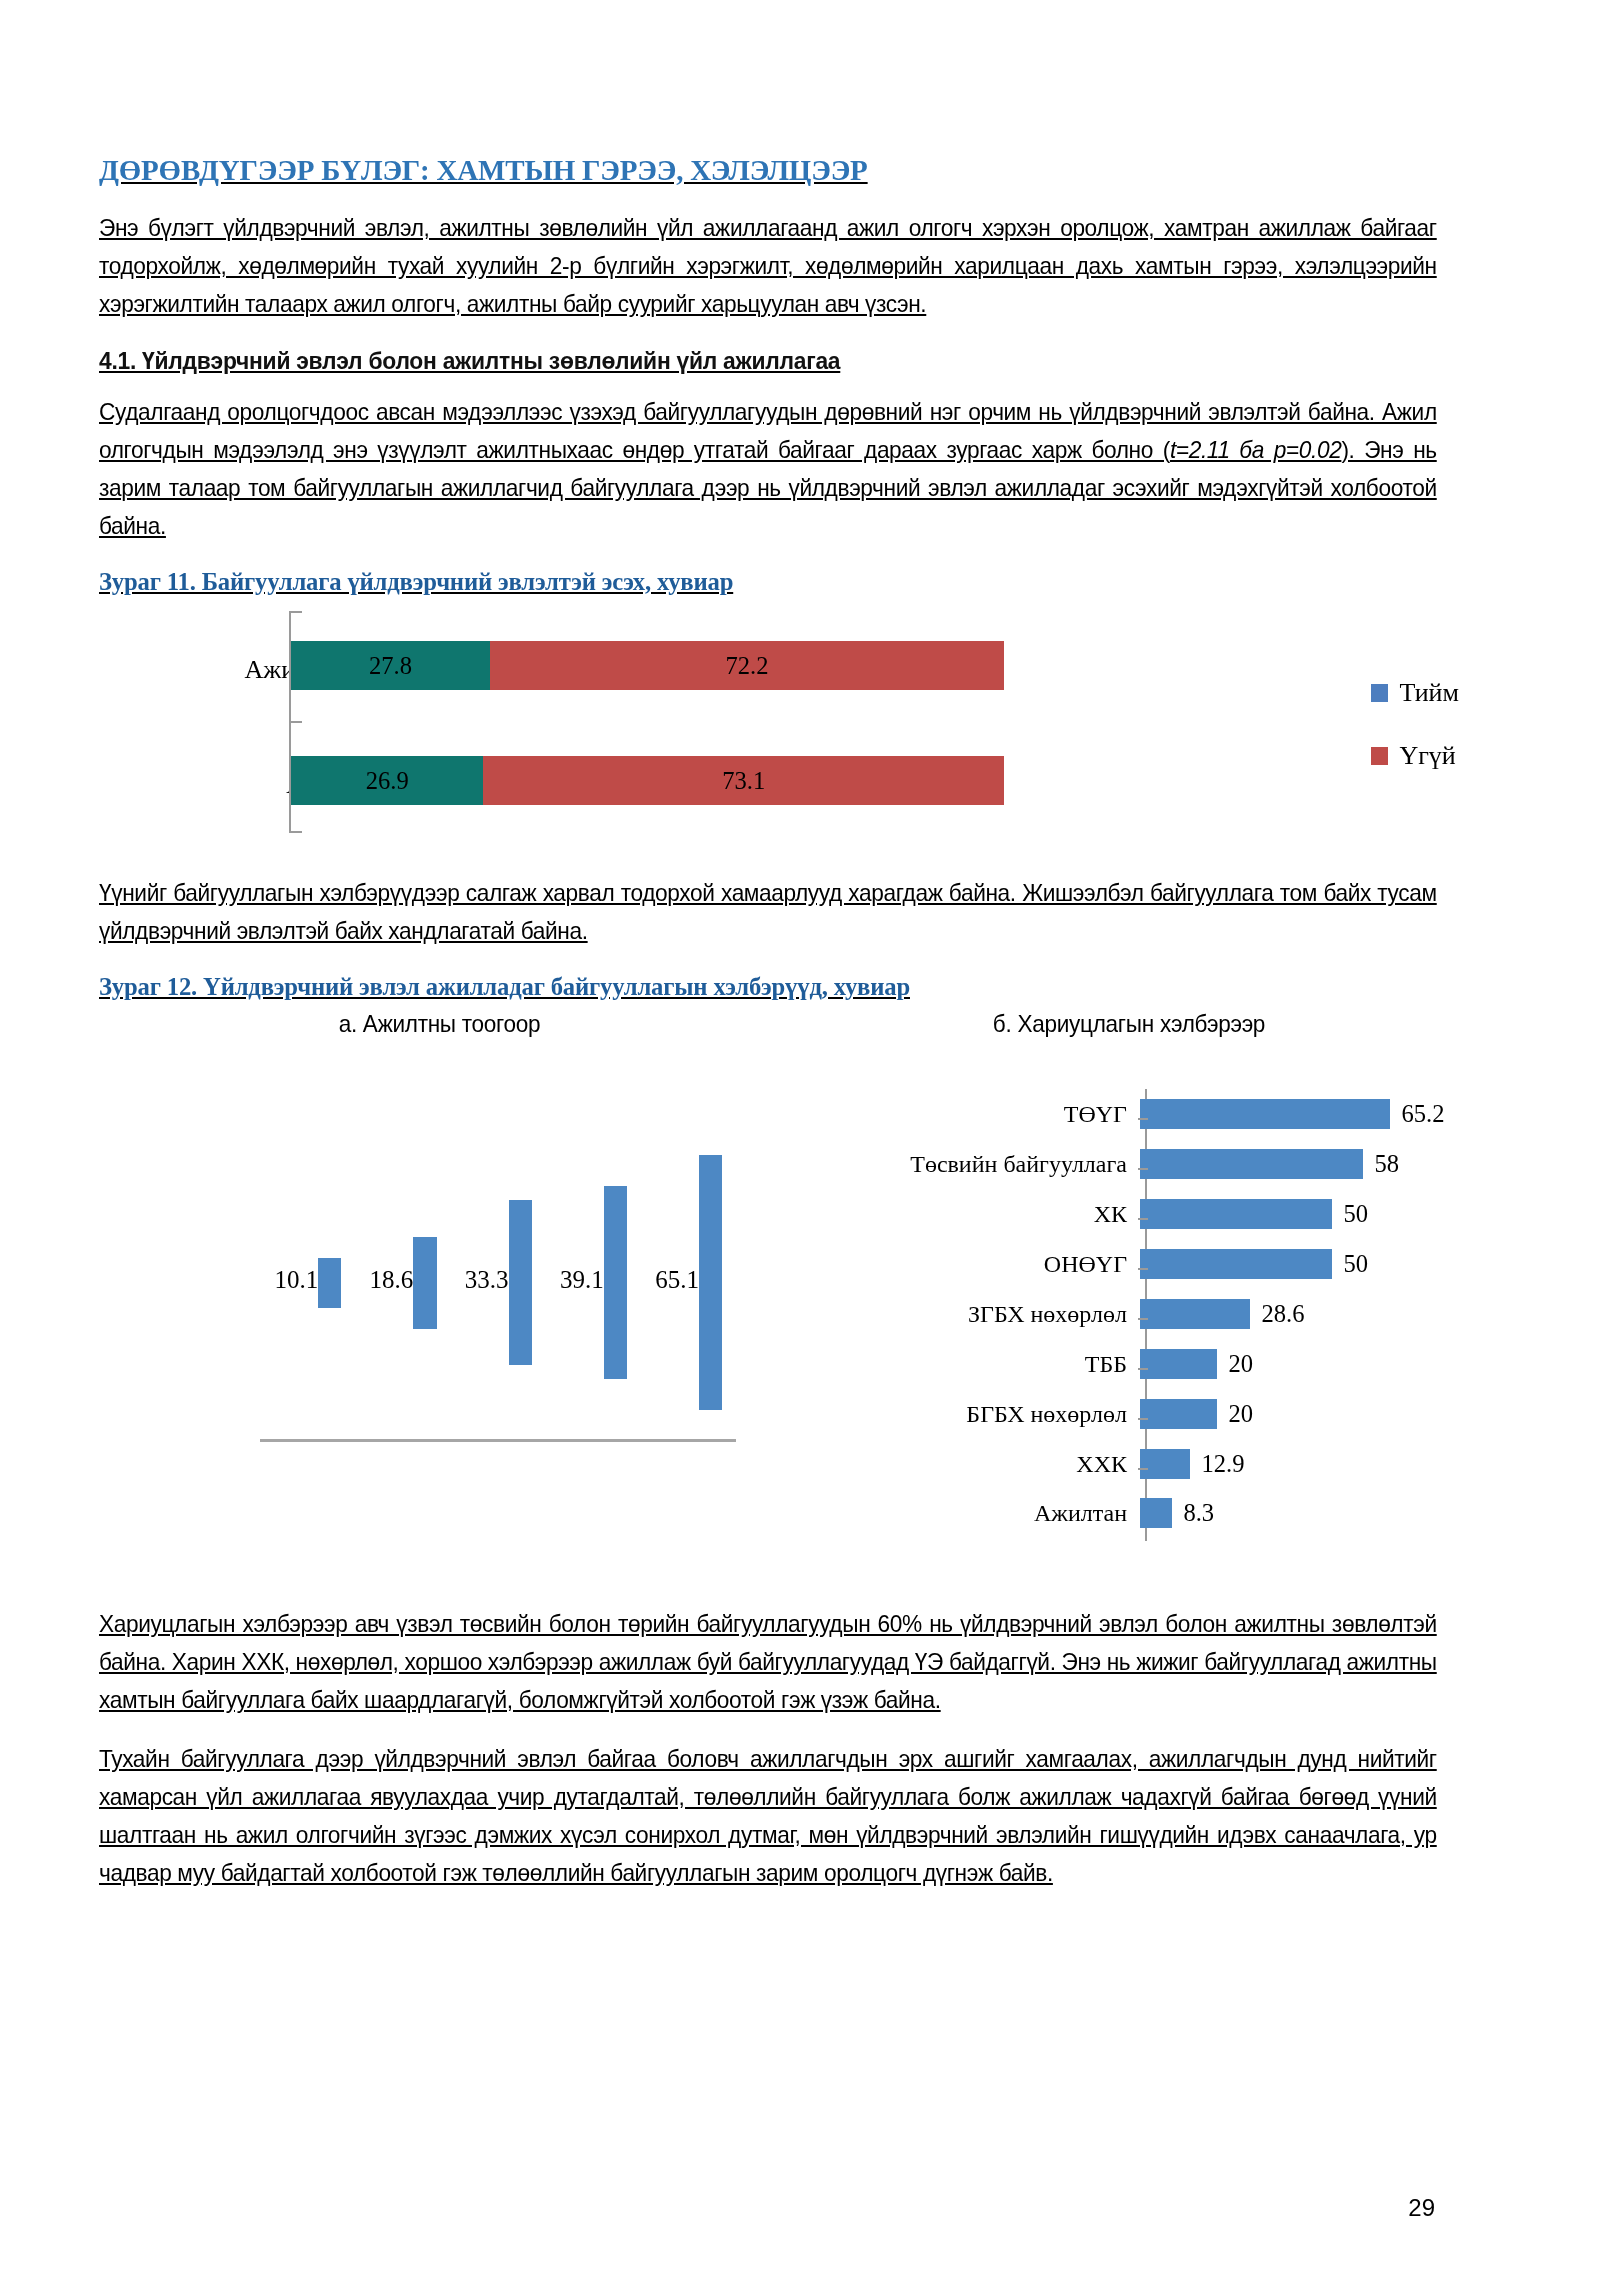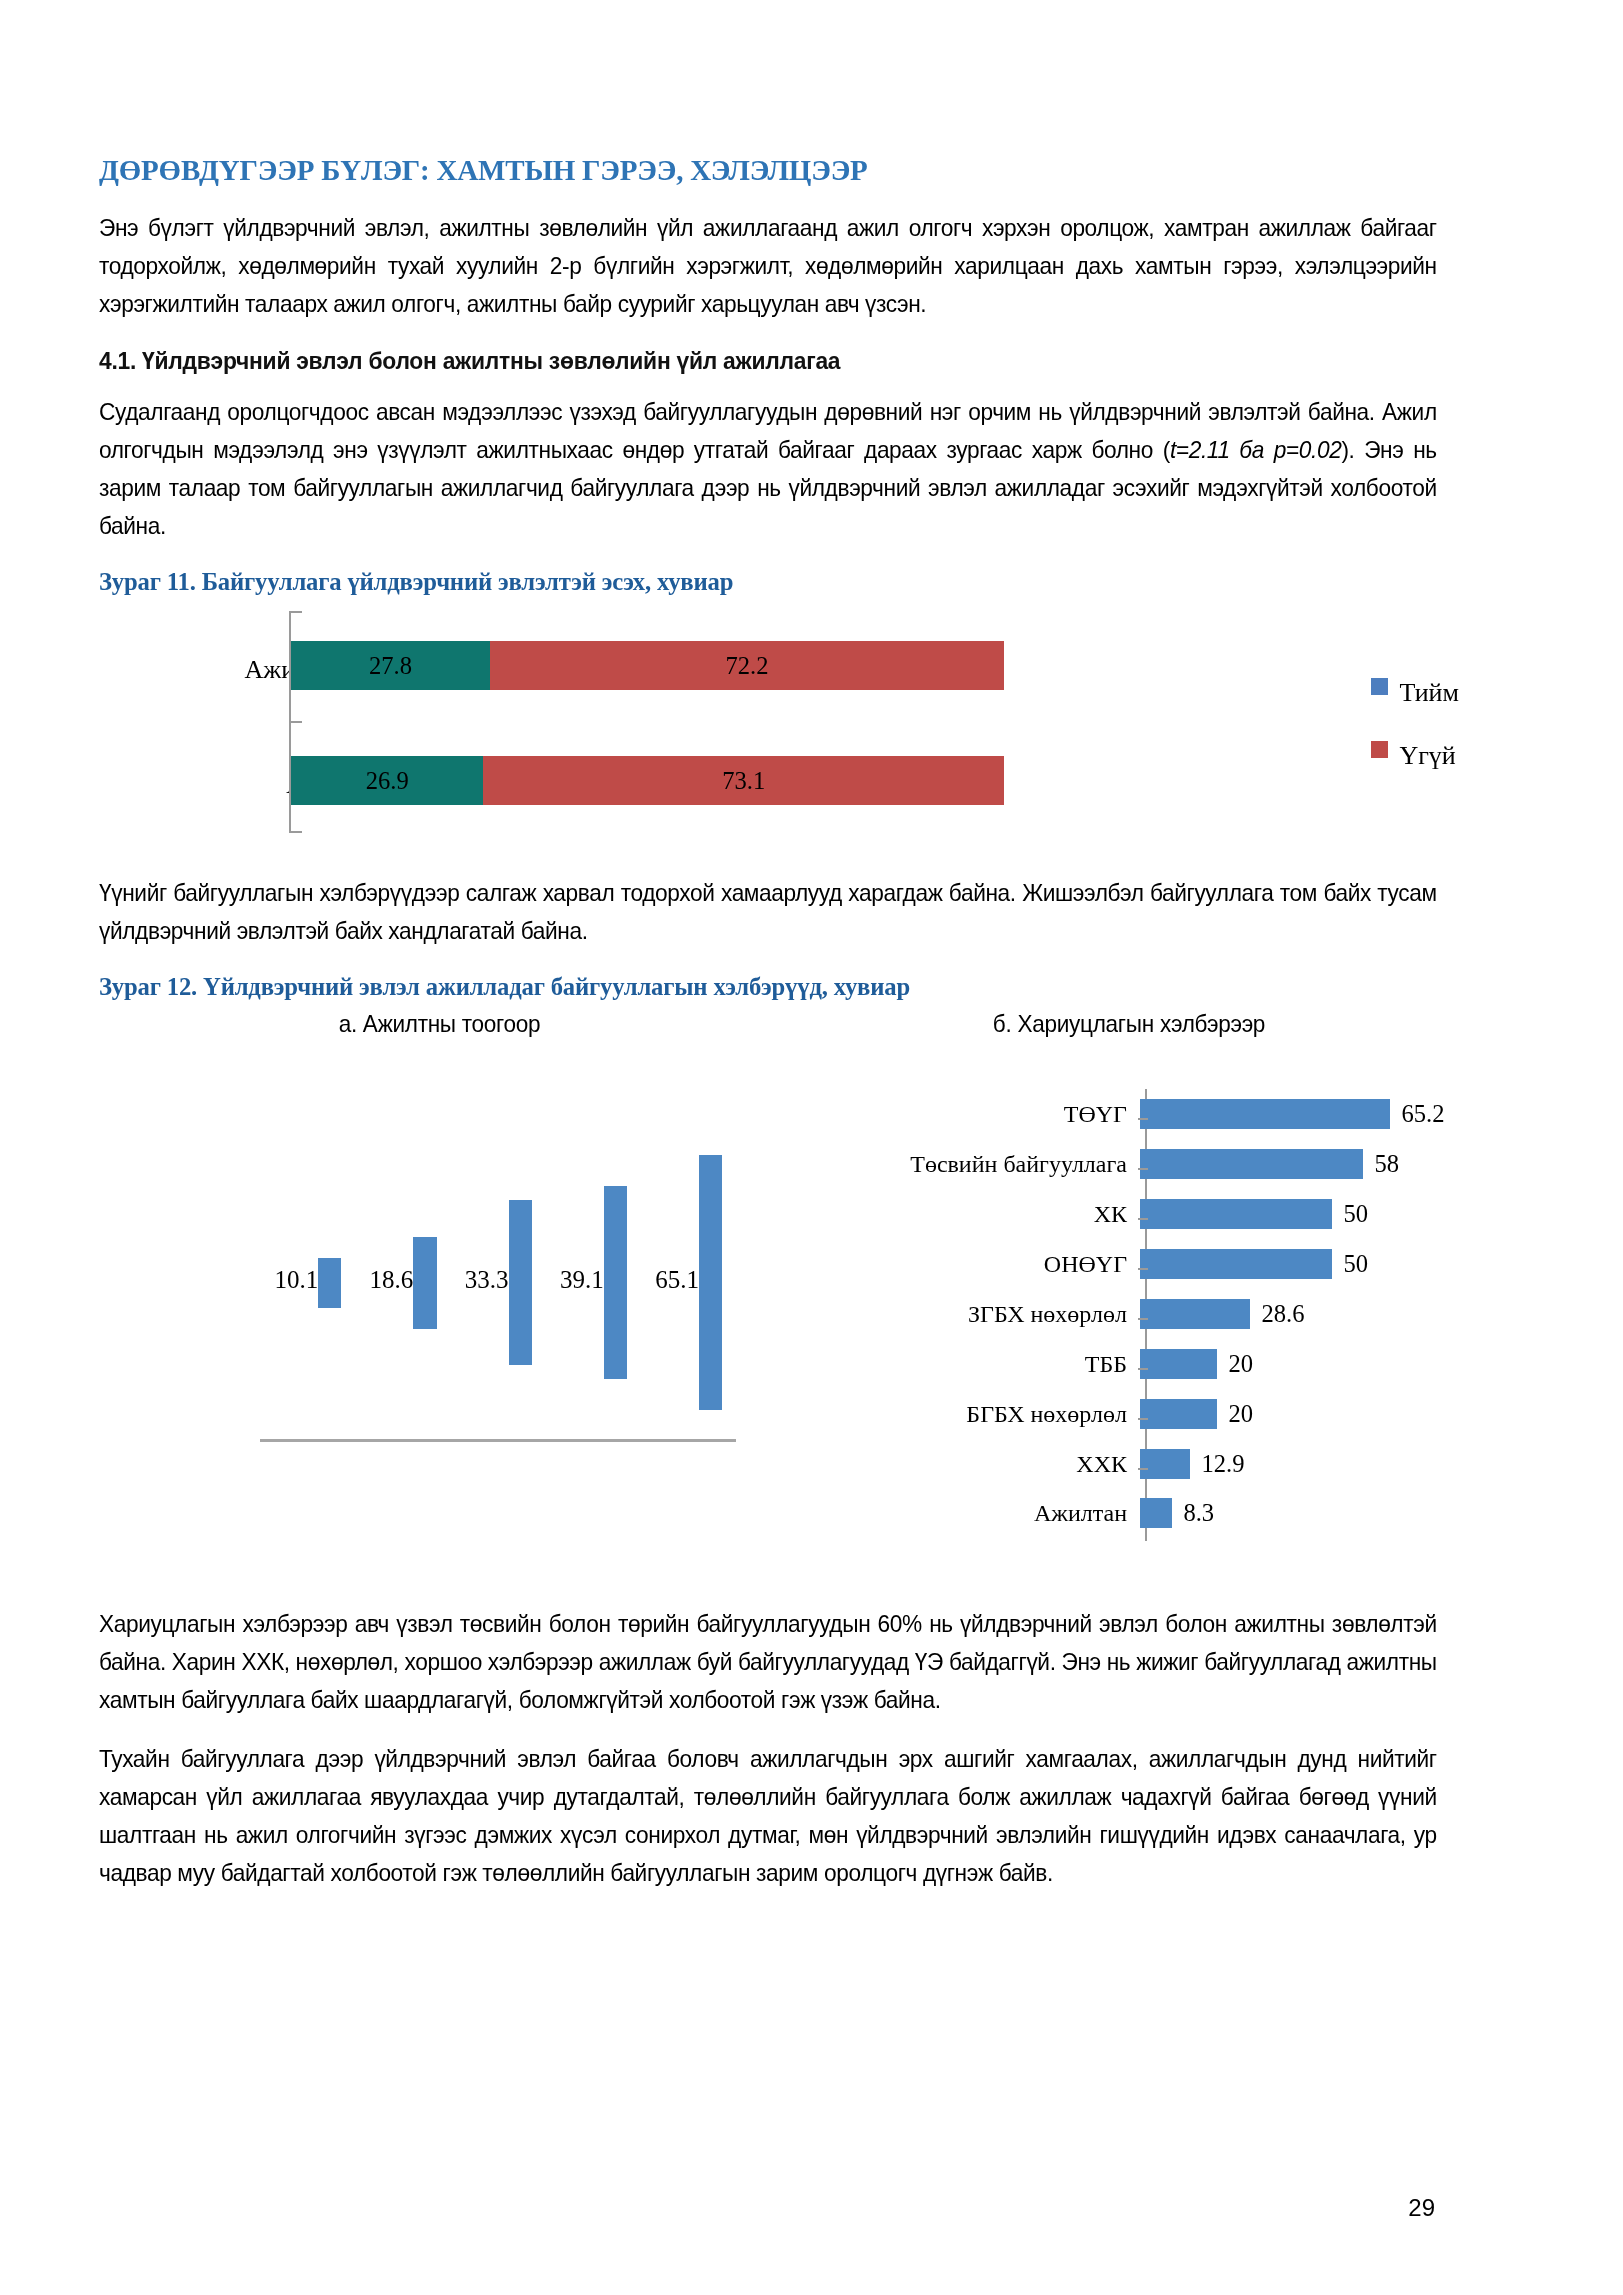--- a/index.html
+++ b/index.html
@@ -10,20 +10,21 @@
     font-family: "Liberation Sans", sans-serif;
     color: #000000;
     position: relative;
     overflow: hidden;
   }
   .page {
     position: absolute;
     left: 0; top: 0;
     width: 1536px; height: 2295px;
     padding: 79px 99px 48px 99px;
+    text-decoration: underline;
   }
 
   
   .chapter-title {
     font-family: "Liberation Serif", serif;
     font-weight: bold;
     font-size: 29px;
     color: #2E74B5;
     letter-spacing: -0.2px;
     margin: 75px 0 22px 0;
@@ -122,21 +123,21 @@
   }
   .c1-label.l1 { top: 44px; }
   .c1-label.l2 { top: 159px; }
   .c1-legend {
     position: absolute;
     left: 1272px; top: 67px;
     font-family: "Liberation Serif", serif;
     font-size: 26px;
   }
   .c1-legend .item {
-    display: flex; align-items: flex-start; margin-bottom: 33px;
+    display: flex; align-items: center; margin-bottom: 33px;
   }
   .c1-legend .swatch {
     width: 17.4px; height: 17.4px; margin-right: 11px; display:inline-block;
   }
   .sw-blue { background: #4D7EBF; }
   .sw-red  { background: #BF4B48; }
 
   
   .charts2 {
     position: relative;

